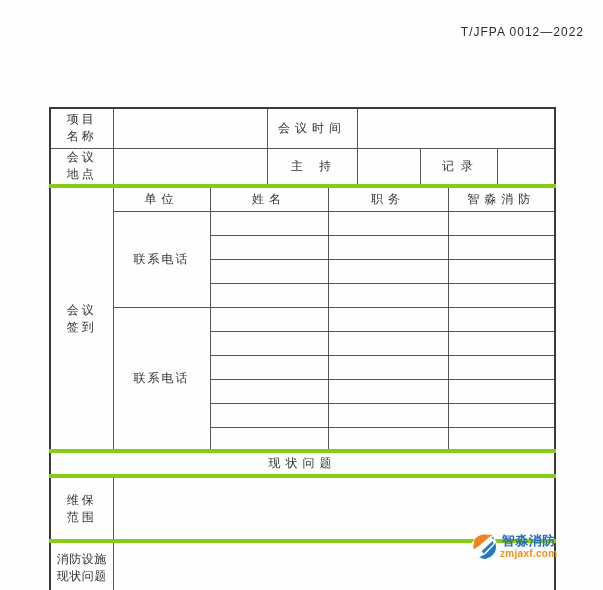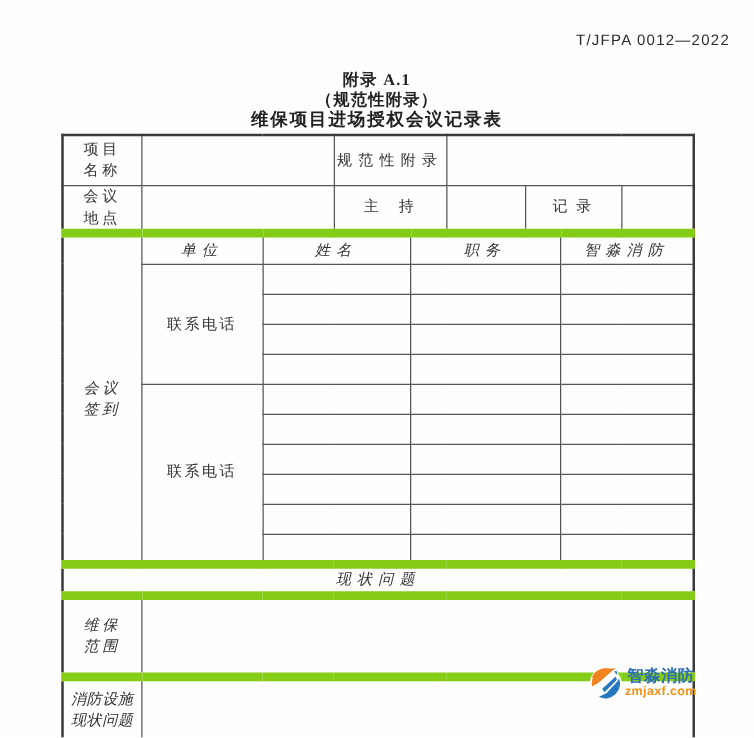--- a/index.html
+++ b/index.html
@@ -23,21 +23,21 @@
     position:absolute;left:49px;top:107px;width:505px;
     border-collapse:collapse;table-layout:fixed;
     border:2px solid #3a3a3a;
   }
   .form-table td{
     border:1px solid #555;padding:0;margin:0;
     text-align:center;vertical-align:middle;
     font-size:12px;line-height:17px;color:#333;
     overflow:hidden;
   }
-  tr.sect td{border-top:7px solid #84cc16;font-style:italic;}
+  tr.sect td{border-top:4px solid #84cc16;}
   .label{white-space:pre-line;}
   .sp5{letter-spacing:5px;padding-left:5px;}
   .sp3{letter-spacing:3px;padding-left:3px;}
   .sp2{letter-spacing:2px;padding-left:2px;}
   .sp0{letter-spacing:0.5px;}
   .h40{height:40px}.h38{height:38px}.h25{height:25px}
   .h24{height:24px}.h47{height:65px}.h62{height:52px}
 
   .watermark{
     position:absolute;left:471px;top:533px;width:84px;
@@ -50,45 +50,40 @@
   .wm-brand{font-size:13px;font-weight:bold;color:#2b6db8;letter-spacing:0.5px;line-height:14px;}
   .wm-site{font-size:10px;font-weight:bold;color:#f39116;line-height:11px;letter-spacing:0.3px;}
 </style>
 </head>
 <body>
 
 <div class="page">
 
   <div class="std-code">T/JFPA 0012—2022</div>
 
-  <div class="title-block">
-    <div class="title-line1">附录 A.1</div>
-    <div class="title-line2">（规范性附录）</div>
-    <div class="title-line3">维保项目进场授权会议记录表</div>
-  </div>
 
   <table class="form-table">
     <colgroup>
       <col style="width:63px">
         <col style="width:97px">
         <col style="width:57px">
       <col style="width:61px">
         <col style="width:29px">
         <col style="width:63px">
       <col style="width:28px">
         <col style="width:49px">
         <col style="width:58px">
     </colgroup>
 
     <tbody>
         <tr class="h40">
       <td class="label sp3">项目
 名称</td>
       <td colspan="2"></td>
-      <td colspan="2" class="label sp5">规范性附录</td>
+      <td colspan="2" class="label sp5">会议时间</td>
       <td colspan="4"></td>
     </tr>
 
     <tr class="h38">
       <td class="label sp3">会议
 地点</td>
       <td colspan="2"></td>
       <td colspan="2" class="label sp2">主　持</td>
       <td></td>
       <td colspan="2" class="label sp2">记 录</td>

